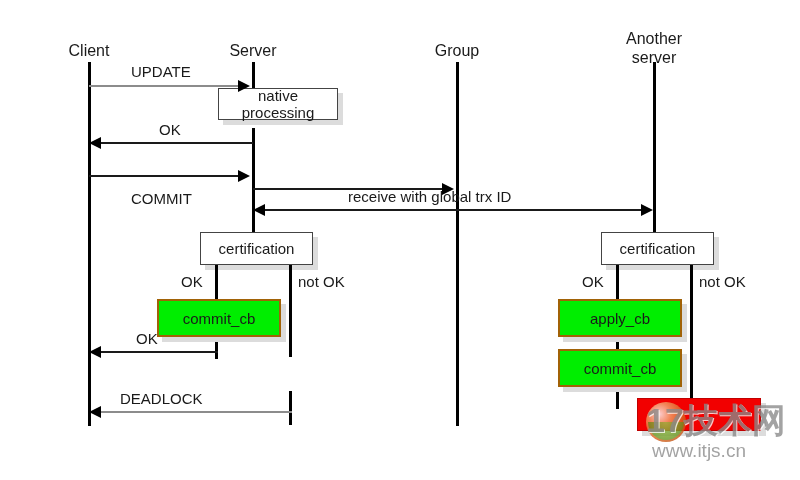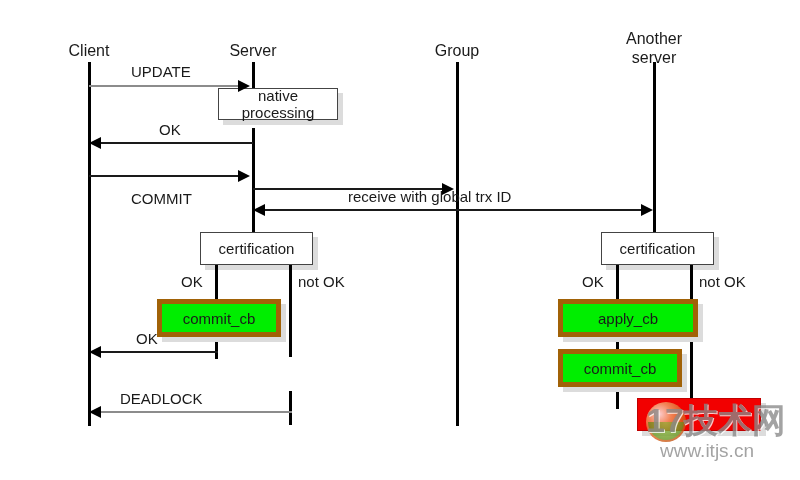--- a/index.html
+++ b/index.html
@@ -38,21 +38,21 @@
     color:#1a1a1a;
     white-space:pre-line;
   }
   .box.plain{
     background:#ffffff;
     border:1px solid #444444;
     box-shadow:5px 5px 0 0 #dcdcdc;
   }
   .box.green{
     background:#00ee00;
-    border:5px solid #a16207;
+    border:2px solid #a16207;
     box-shadow:5px 5px 0 0 #dcdcdc;
     color:#1a1a1a;
   }
   .box.red{
     background:#f20000;
     border:1px solid #c00000;
     box-shadow:5px 5px 0 0 #dcdcdc;
     color:#2a1010;
   }
 
@@ -99,21 +99,21 @@
     left:14px;top:6px;
     font-size:34px;
     font-weight:bold;
     color:#8a8a8a;
     opacity:.78;
     letter-spacing:0px;
     text-shadow:1px 1px 0 #ffffff;
   }
   .wm-url{
     position:absolute;
-    left:28px;top:48px;
+    left:20px;top:48px;
     font-size:19px;
     color:#9a9a9a;
     opacity:.9;
     text-shadow:1px 1px 0 #ffffff;
   }
   .wm-globe{
     position:absolute;
     left:14px;top:10px;
     width:40px;height:40px;
     border-radius:50%;
@@ -199,21 +199,21 @@
 
   <div class="branch-label" style="left:582px;top:273px;">OK</div>
   <div class="branch-label" style="left:699px;top:273px;">not OK</div>
 
   <div class="branchline" style="left:616px;top:265px;height:36px;"></div>
   <div class="branchline" style="left:616px;top:335px;height:16px;"></div>
   <div class="branchline" style="left:616px;top:385px;height:24px;"></div>
 
   <div class="branchline" style="left:690px;top:265px;height:135px;"></div>
 
-  <div class="box green" style="left:558px;top:299px;width:140px;height:38px;">apply_cb</div>
+  <div class="box green" style="left:558px;top:299px;width:124px;height:38px;">apply_cb</div>
   <div class="box green" style="left:558px;top:349px;width:124px;height:38px;">commit_cb</div>
   <div class="box red" style="left:637px;top:398px;width:124px;height:33px;"></div>
 
   <div id="watermark">
     <div class="wm-globe"></div>
     <div class="wm-text">17技术网</div>
     <div class="wm-url">www.itjs.cn</div>
   </div>
 
 </div>

